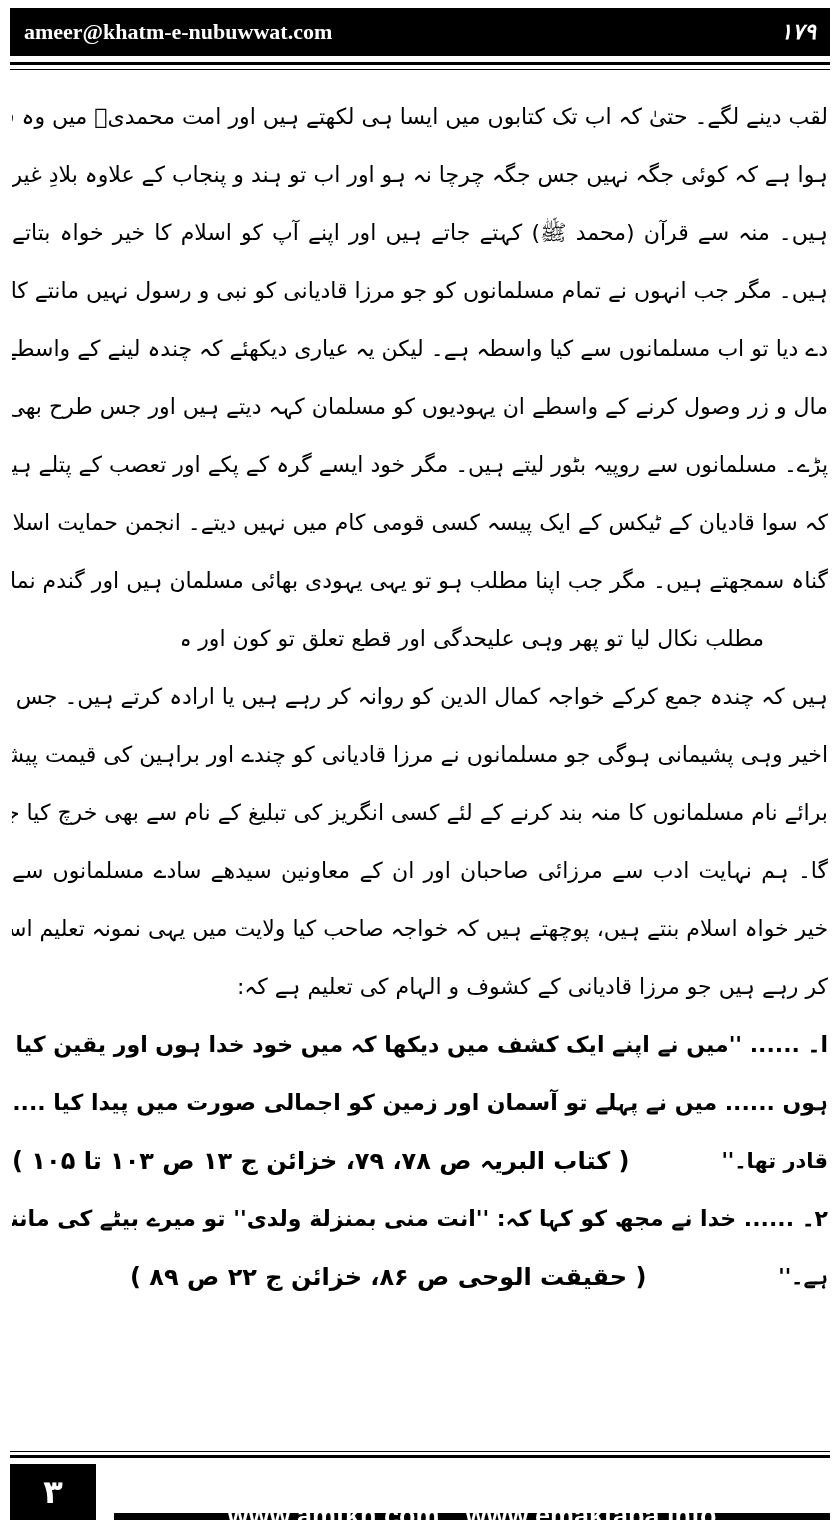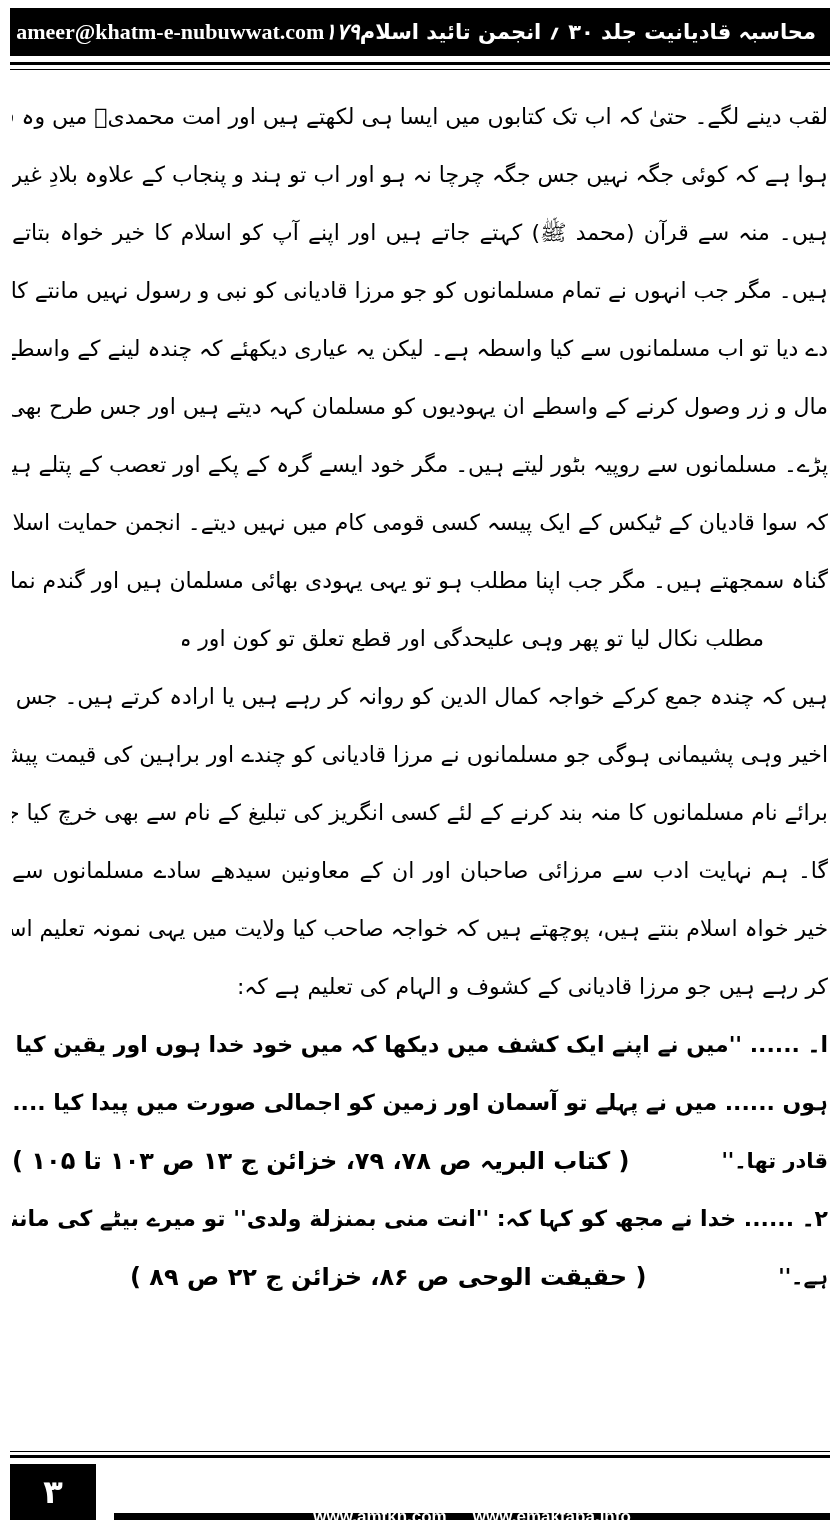--- a/index.html
+++ b/index.html
@@ -62,30 +62,29 @@
   }
   .footer-pagebox {
     width:86px; height:56px; margin-top:-8px; background:#000; color:#fff;
     display:flex; align-items:center; justify-content:center;
     font-size:32px; font-weight:bold;
   }
   .footer-links {
     flex:1; background:#000; color:#fff;
     display:flex; align-items:center; justify-content:center; gap:26px;
     font-family:"Liberation Sans", sans-serif;
-    font-size:17px; font-weight:bold; white-space:nowrap;margin-top:41px;
+    font-size:27px; font-weight:bold; white-space:nowrap;margin-top:41px;
   }
 </style>
 </head>
 <body>
 
 <div class="page">
 
   <header class="header-bar">
-    <span class="header-title">محاسبہ قادیانیت جلد ۳۰ ؍ انجمن تائید اسلام</span>
     <span class="header-pageno">۱۷۹</span>
     <span class="header-email" dir="ltr">ameer@khatm-e-nubuwwat.com</span>
   </header>
 
   <div class="rule-double"></div>
 
   <main class="body">
     <div class="line">لقب دینے لگے۔ حتیٰ کہ اب تک کتابوں میں ایسا ہی لکھتے ہیں اور امت محمدیؐ میں وہ فساد ڈالا</div>
     <div class="line">ہوا ہے کہ کوئی جگہ نہیں جس جگہ چرچا نہ ہو اور اب تو ہند و پنجاب کے علاوہ بلادِ غیر میں جا پہنچے</div>
     <div class="line">ہیں۔ منہ سے قرآن (محمد ﷺ) کہتے جاتے ہیں اور اپنے آپ کو اسلام کا خیر خواہ بتاتے</div>

